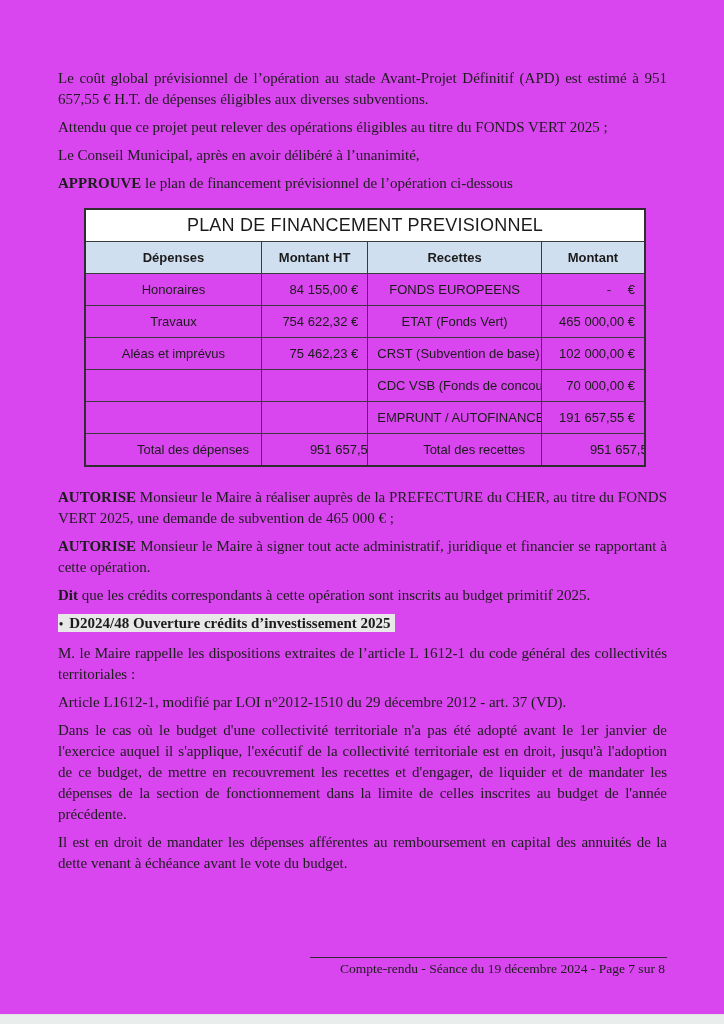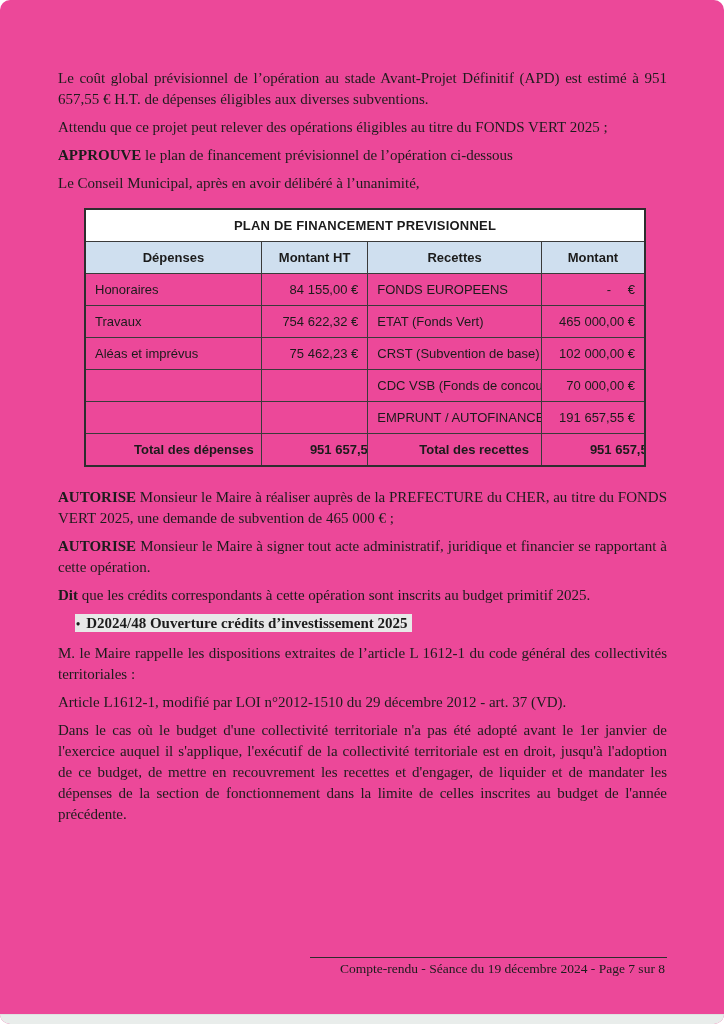--- a/index.html
+++ b/index.html
@@ -1,23 +1,22 @@
 <!DOCTYPE html>
 <html><head>
 <meta charset="utf-8">
 <style>
   html,body { margin:0; padding:0; background:#ffffff; }
   .page {
     position:relative;
     width:724px; height:1024px;
-    background:#ec4899;
+    background:#d946ef;
     font-family:"Liberation Serif","DejaVu Serif",serif;
     color:#1c1c1c;
     overflow:hidden;
-    border-radius:10px;
   }
   .content {
     position:absolute; left:58px; top:68px; width:609px;
     font-size:15px; line-height:21px;
   }
   p.doc-par { margin:0 0 7px 0; text-align:justify; }
   p.doc-par .lead { font-weight:bold; }
 
   .fin-table-wrap { margin:14px 0 20px 26px; }
   table.fin-table {
@@ -27,31 +26,31 @@
     border:2px solid #2e2e2e;
   }
   table.fin-table th, table.fin-table td {
     border:1px solid #3a3a3a;
     padding:0 9px;
     height:31px;
     vertical-align:middle;
     overflow:hidden; white-space:nowrap;
   }
   .fin-title-cell {
-    height:31px; text-align:center; font-weight:bold;
-    font-size:13px; background:#ffffff; letter-spacing:0.2px;
+    height:31px; text-align:center; font-weight:normal;
+    font-size:18px; background:#ffffff; letter-spacing:0.2px;
   }
   .fin-head-row th { height:33px; text-align:center; font-weight:bold; }
-  .cell-label  { text-align:left; }
+  .cell-label  { text-align:center; }
   .cell-amount { text-align:right; }
   .gap-amount  { word-spacing:13px; }
-  tr.total-row td { font-weight:bold;padding-left:48px; }
+  tr.total-row td { font-weight:normal;padding-left:48px; }
   tr.total-row .cell-label { text-align:center; }
 
-  .section-heading { margin:0 0 8px 17px; font-weight:bold; }
+  .section-heading { margin:0 0 8px 0; font-weight:bold; }
   .section-heading .highlight { padding:1px 4px 1px 1px; }
   .section-heading .bullet { font-size:12px; margin-right:6px; }
 
   .page-footer {
     position:absolute; top:957px; right:57px;
     border-top:1.5px solid #2d2d2d;
     padding:2px 2px 0 30px;
     font-size:13.5px; line-height:18px;
     text-align:right;
   }
@@ -63,23 +62,23 @@
 </head>
 <body>
 
 <div class="page">
   <div class="content">
 
     <p class="doc-par"><span class="lead"></span><span>Le coût global prévisionnel de l’opération au stade Avant-Projet Définitif (APD) est estimé à 951 657,55 € H.T. de dépenses éligibles aux diverses subventions.</span></p>
 
     <p class="doc-par"><span class="lead"></span><span>Attendu que ce projet peut relever des opérations éligibles au titre du FONDS VERT 2025 ;</span></p>
 
+    <p class="doc-par"><span class="lead"></span><span>Le Conseil Municipal, après en avoir délibéré à l’unanimité,</span></p>
+
     <p class="doc-par"><span class="lead">APPROUVE</span><span> le plan de financement prévisionnel de l’opération ci-dessous</span></p>
-
-    <p class="doc-par"><span class="lead"></span><span>Le Conseil Municipal, après en avoir délibéré à l’unanimité,</span></p>
 
     <div class="fin-table-wrap">
       <table class="fin-table">
         <colgroup>
           <col style="width:31.5%">
             <col style="width:19%">
             <col style="width:31%">
             <col style="width:18.5%">
         </colgroup>
         <tbody>
@@ -139,20 +138,21 @@
     <p class="doc-par"><span class="lead">Dit</span><span> que les crédits correspondants à cette opération sont inscrits au budget primitif 2025.</span></p>
 
     <p class="section-heading"><span class="highlight" style="background-color: rgb(232, 232, 232);"><span class="bullet">•</span><span>D2024/48 Ouverture crédits d’investissement 2025</span></span></p>
 
     <p class="doc-par"><span class="lead"></span><span>M. le Maire rappelle les dispositions extraites de l’article L 1612-1 du code général des collectivités territoriales :</span></p>
 
     <p class="doc-par"><span class="lead"></span><span>Article L1612-1, modifié par LOI n°2012-1510 du 29 décembre 2012 - art. 37 (VD).</span></p>
 
     <p class="doc-par"><span class="lead"></span><span>Dans le cas où le budget d'une collectivité territoriale n'a pas été adopté avant le 1er janvier de l'exercice auquel il s'applique, l'exécutif de la collectivité territoriale est en droit, jusqu'à l'adoption de ce budget, de mettre en recouvrement les recettes et d'engager, de liquider et de mandater les dépenses de la section de fonctionnement dans la limite de celles inscrites au budget de l'année précédente.</span></p>
 
+    <p class="doc-par"><span class="lead"></span><span>Il est en droit de mandater les dépenses afférentes au remboursement en capital des annuités de la dette venant à échéance avant le vote du budget.</span></p>
 
   </div>
 
   <div class="page-footer">
     <span>Compte-rendu - Séance du 19 décembre 2024 - Page 7 sur 8</span>
   </div>
 
   <div class="scan-edge-bottom"></div>
 </div>
 

